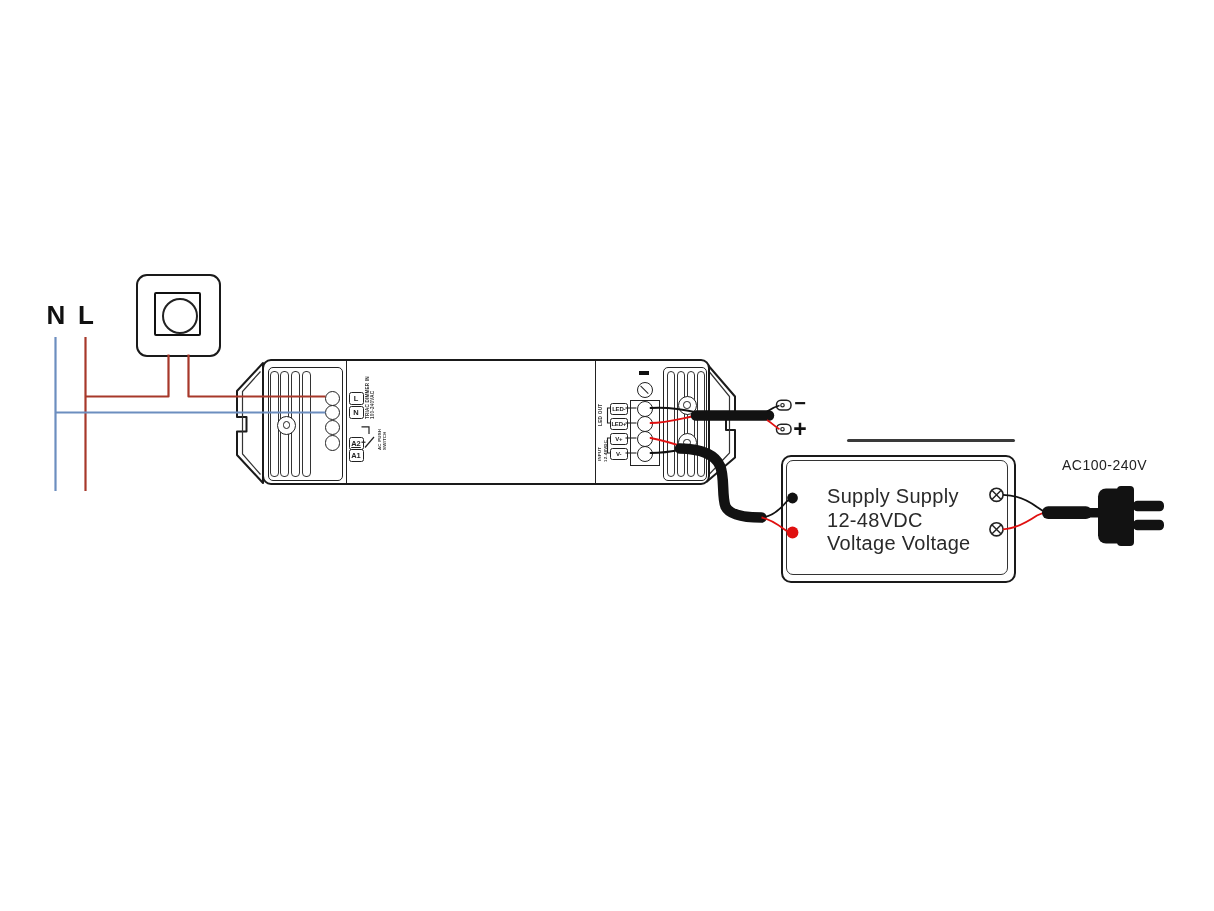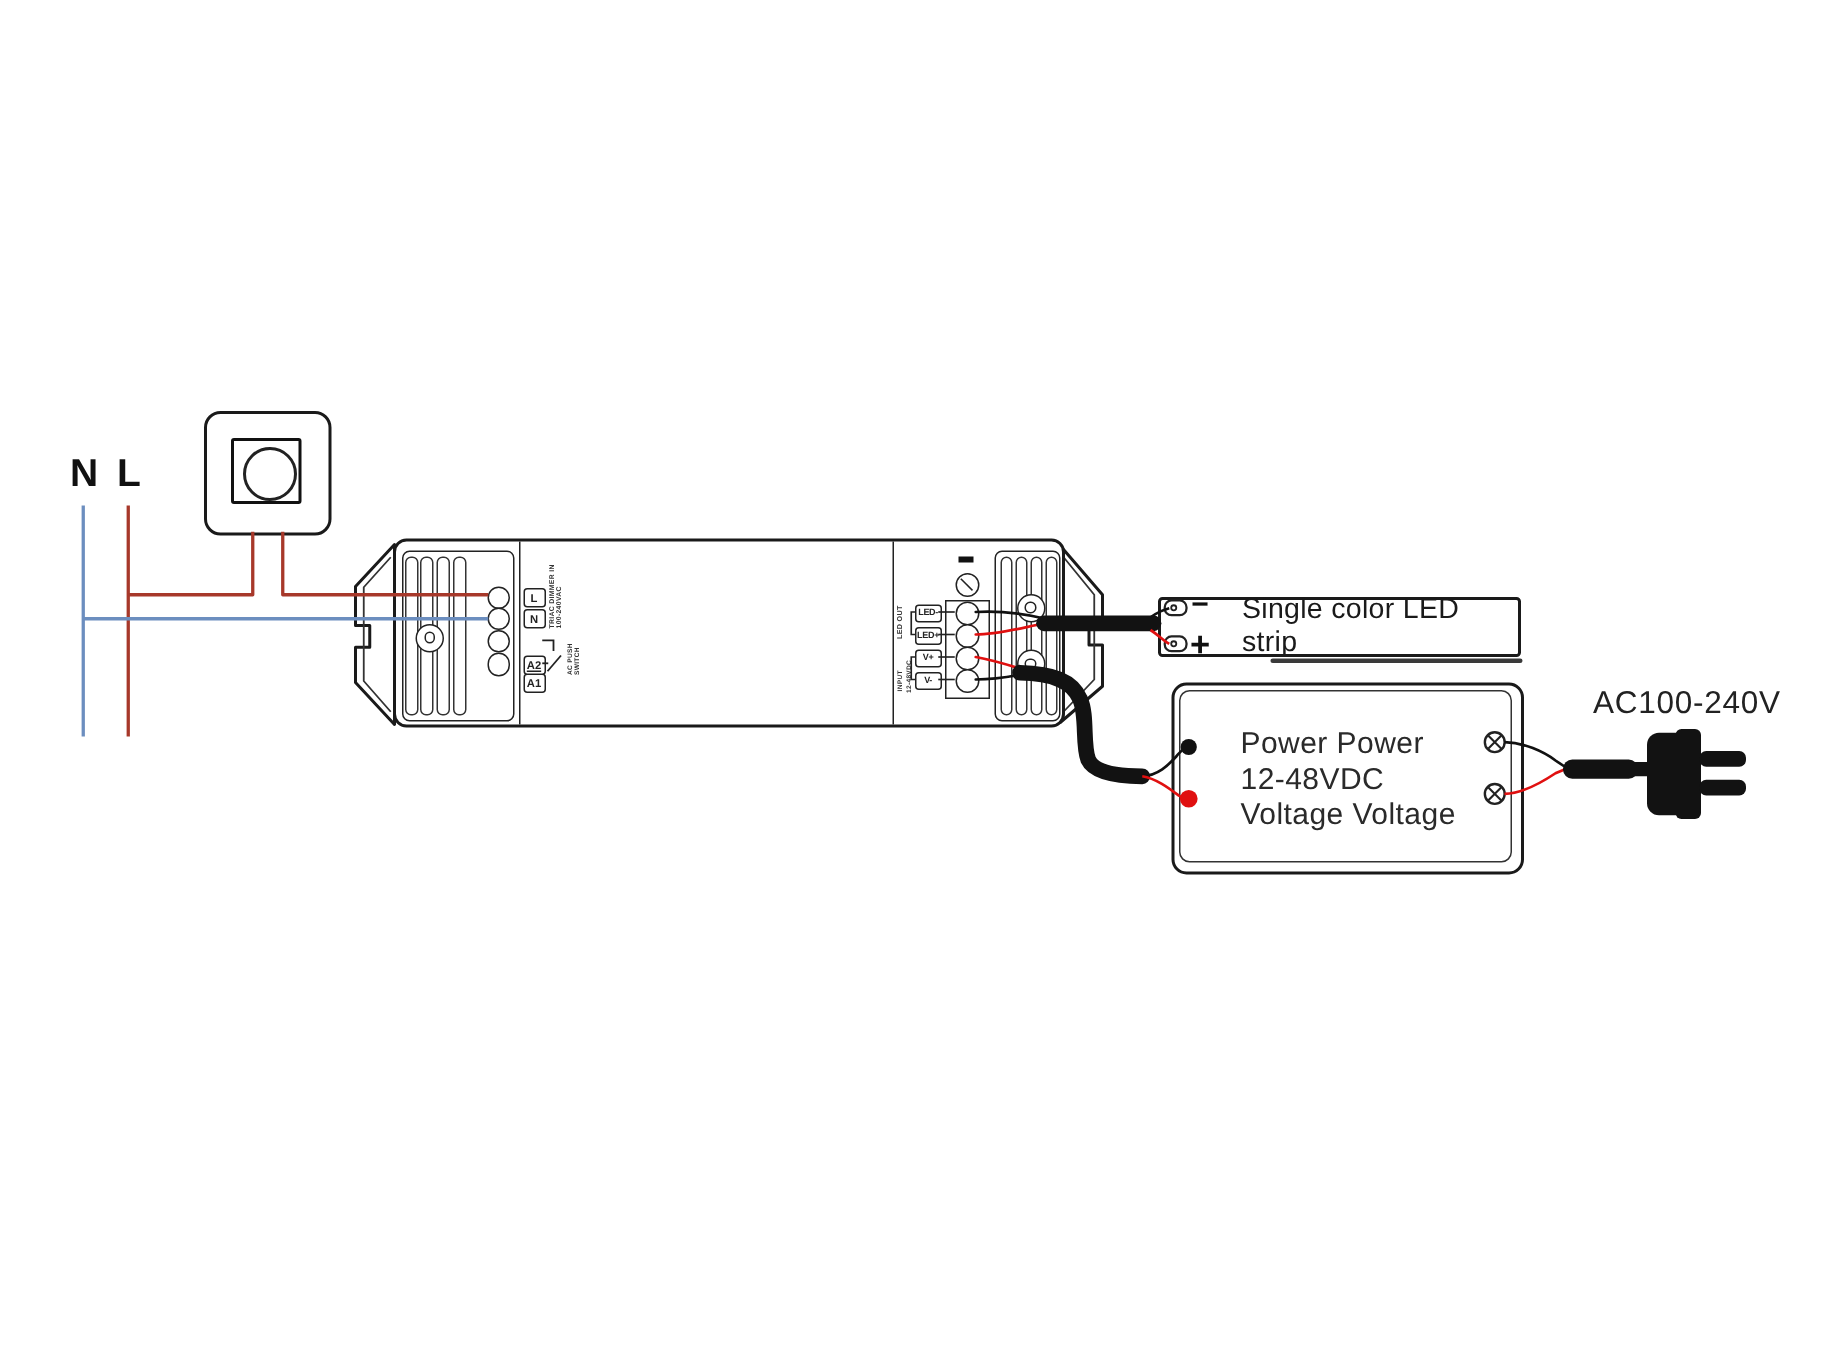--- a/index.html
+++ b/index.html
@@ -5,21 +5,21 @@
   html,body { margin:0; padding:0; background:#fff; }
   #app {
     position:relative; width:1214px; height:911px; background:#fff; overflow:hidden;
     font-family:"Liberation Sans", sans-serif; color:#1a1a1a;
   }
   svg.layer { position:absolute; left:0; top:0; pointer-events:none; }
   .under { z-index:0; } .over { z-index:10; }
 
   
   .mains-label { position:absolute; width:24px; text-align:center; font-size:26px; font-weight:700; color:#111; }
-  .ac-label { position:absolute; font-size:21px; font-weight:400; letter-spacing:.5px; color:#222; }
+  .ac-label { position:absolute; font-size:14px; font-weight:400; letter-spacing:.5px; color:#222; }
 
   
   .dimmer { position:absolute; left:136px; top:274px; width:81px; height:79px;
     border:2.4px solid #1a1a1a; border-radius:11px; background:#fff; z-index:2; }
   .dimmer-frame { position:absolute; left:16px; top:16px; width:43px; height:40px;
     border:2.4px solid #111; border-radius:2px; background:#fff; }
   .dimmer-knob { position:absolute; left:24px; top:22px; width:32px; height:32px;
     border:2.2px solid #222; border-radius:50%; background:#fff; }
 
   
@@ -137,30 +137,27 @@
     <div class="slat" style="left:432.5px; top:9.5px; width:6.4px; height:104px;"></div>
     <div class="screw" style="left:413.5px; top:34.5px; width:17px; height:17px;">
         <div class="dot"></div>
       </div>
     <div class="screw" style="left:413.5px; top:72px; width:17px; height:17px;">
         <div class="dot"></div>
       </div>
   </div>
 
   <div class="strip-shadow"></div>
-  <div class="strip">
-    <span class="strip-label">Single color LED strip</span>
-  </div>
   <div class="sign" style="left:791px; top:392px; width:18px; font-size:20px;">−</div>
   <div class="sign" style="left:790px; top:416px; width:20px; font-size:23px;">+</div>
 
   <div class="psu">
     <div class="psu-inner"></div>
     <div class="psu-text">
-      <div>Power Power</div>
+      <div>Supply Supply</div>
       <div>12-48VDC</div>
       <div>Voltage Voltage</div>
     </div>
   </div>
 
   <div class="ac-label" style="left:1062px; top:457px;">AC100-240V</div>
 
   <svg class="layer over" width="1214" height="911">
 
     <g fill="none" stroke-width="2.2" stroke-linejoin="round">

